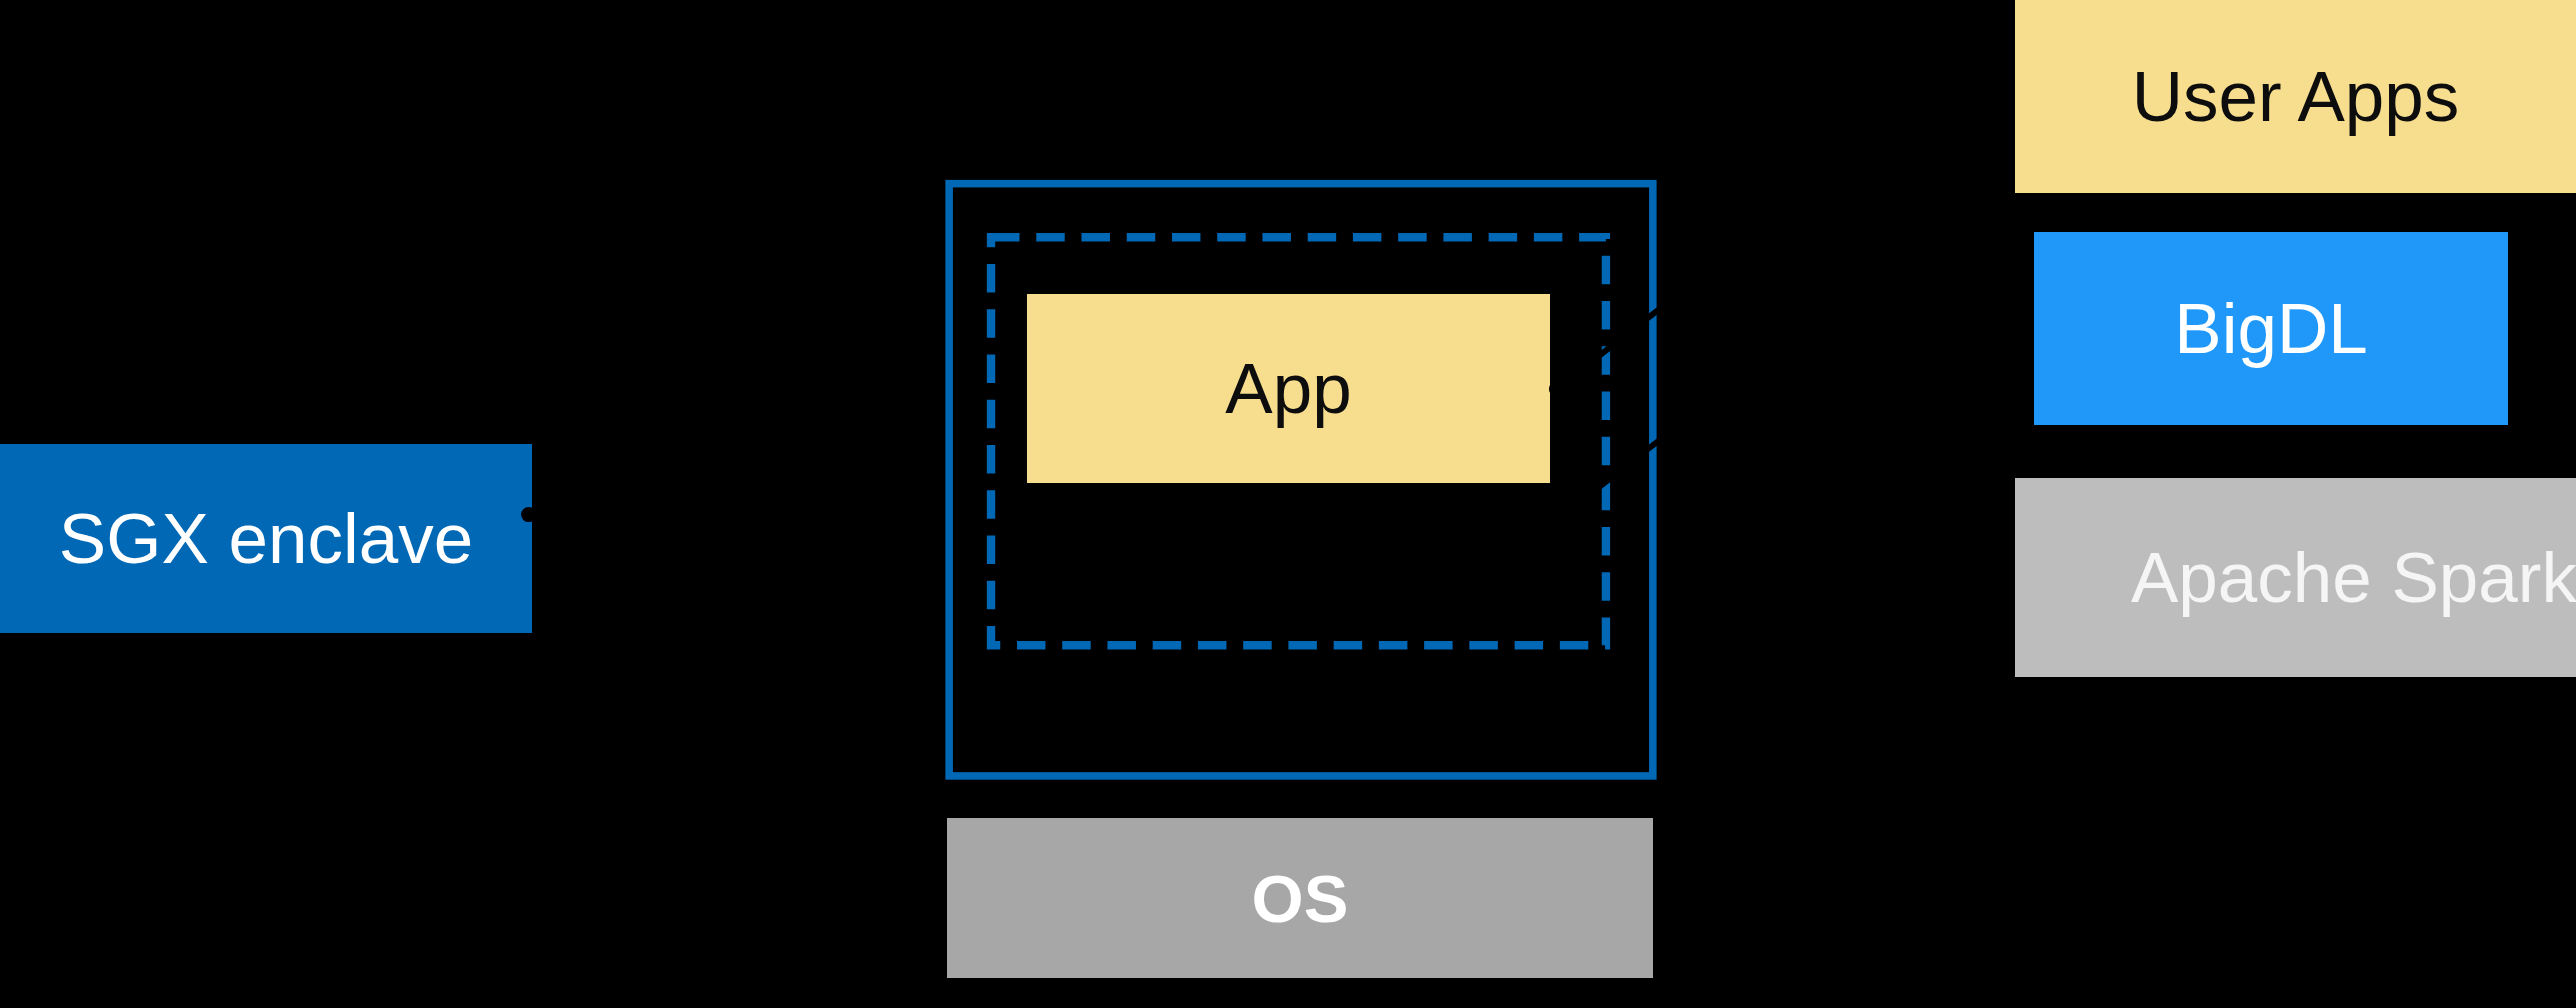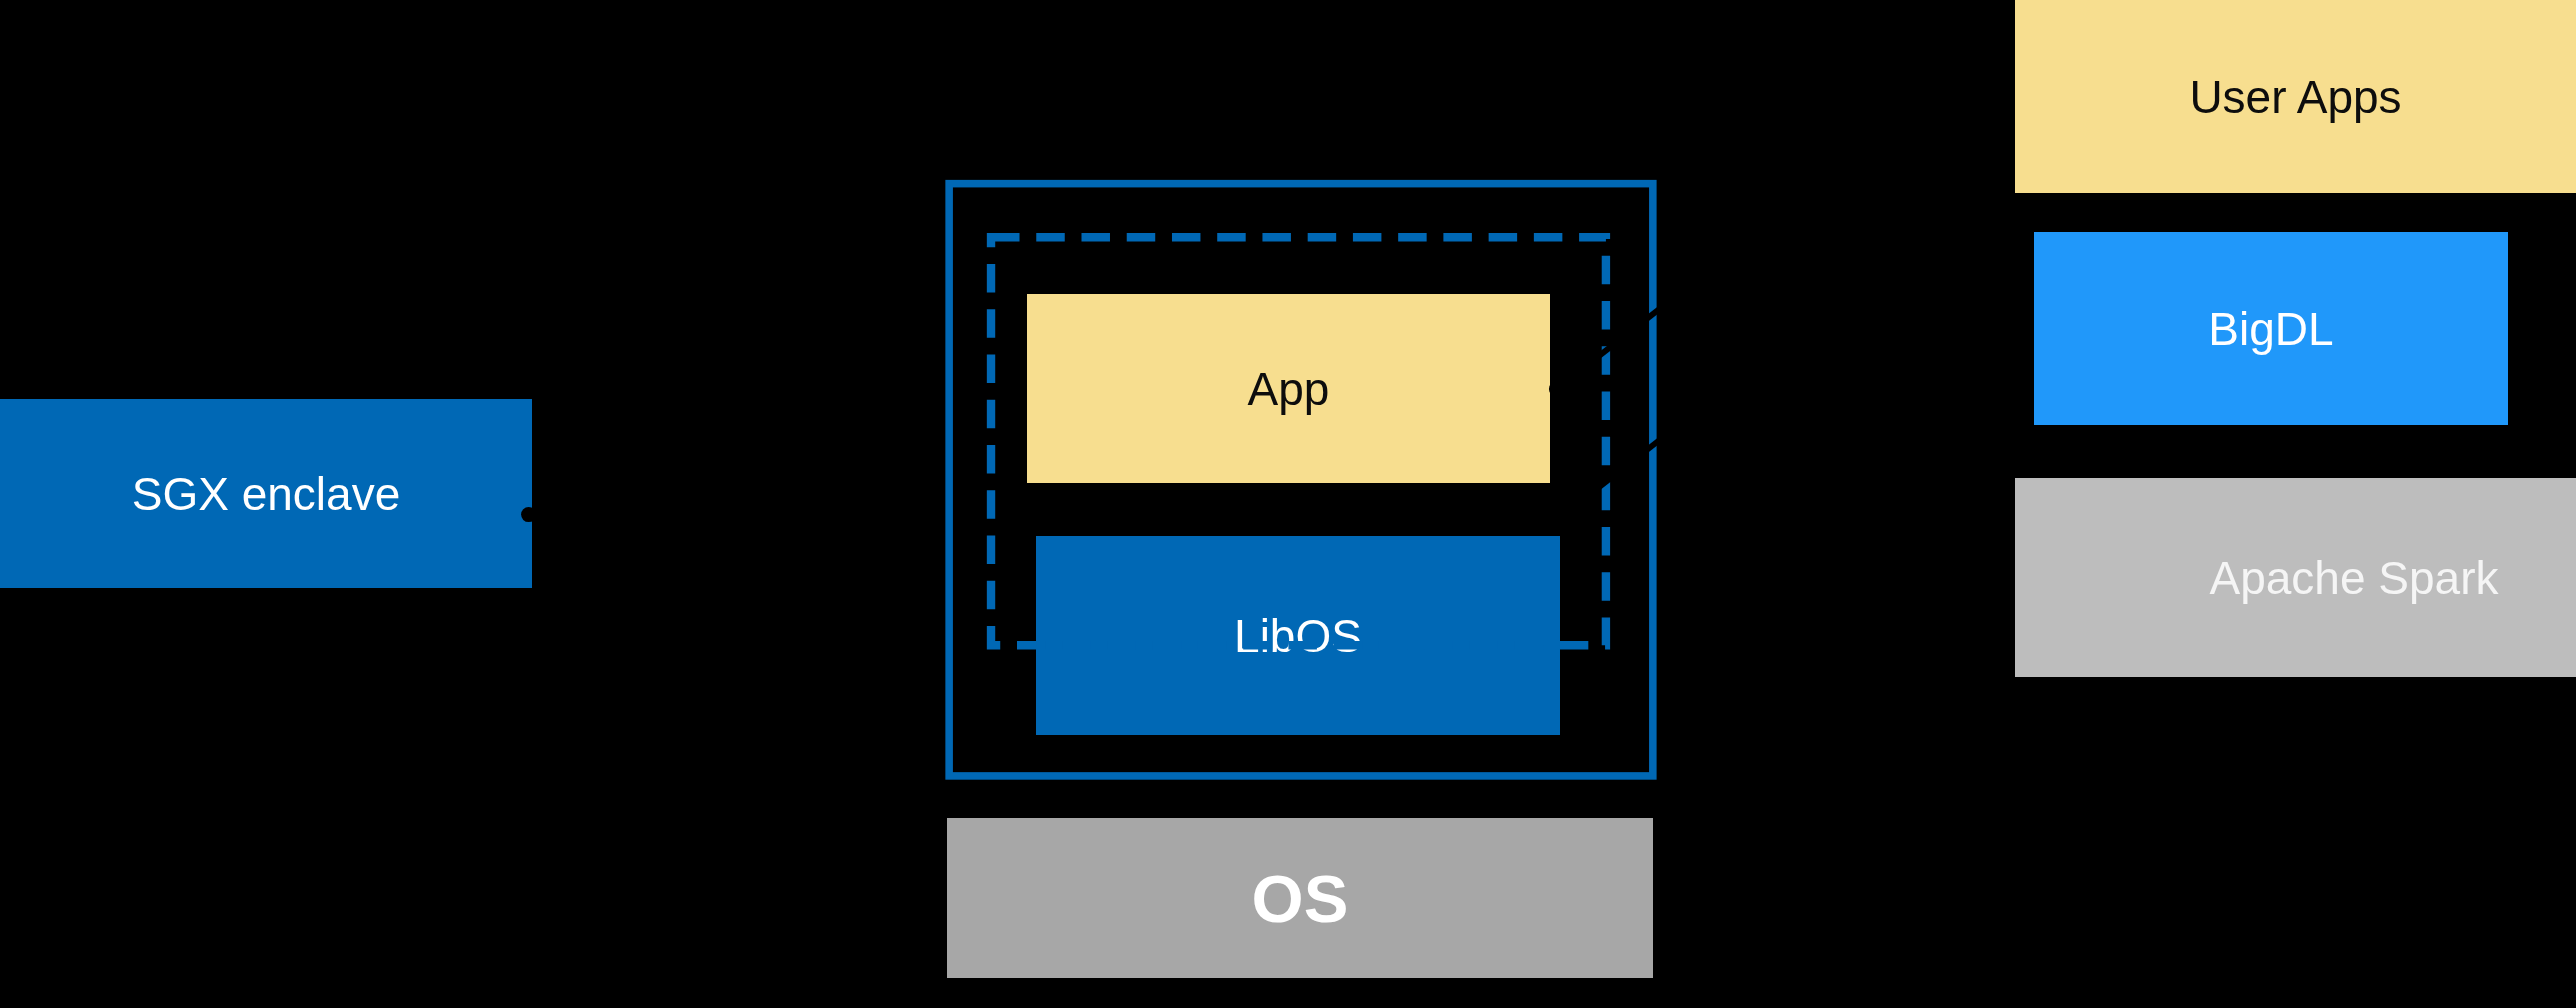--- a/index.html
+++ b/index.html
@@ -9,26 +9,26 @@
     height: 1009px;
     background: var(--canvas-bg, #000);
     overflow: hidden;
     font-family: "Liberation Sans", sans-serif;
   }
   .box {
     position: absolute;
     display: flex;
     align-items: center;
     justify-content: center;
-    font-size: 46px;
+    font-size: 71px;
     line-height: 1;
     white-space: nowrap;
   }
   .sgx-box {
-    left: 0; top: 399px; width: 532px; height: 189px;
+    left: 0; top: 444px; width: 532px; height: 189px;
     background: var(--intel-blue); color: var(--text-light);
   }
   .app-box {
     left: 1027px; top: 294px; width: 523px; height: 189px;
     background: var(--box-yellow); color: var(--text-dark);
   }
   .libos-box {
     left: 1036px; top: 536px; width: 524px; height: 199px;
     background: var(--intel-blue); color: var(--text-light);
   }
@@ -83,23 +83,20 @@
 <div class="stage">
 
   <div class="box sgx-box">
     <span>SGX enclave</span>
   </div>
 
   <div class="box app-box">
     <span>App</span>
   </div>
 
-  <div class="box libos-box">
-    <span>LibOS</span>
-  </div>
 
   <div class="box os-box">
     <span>OS</span>
   </div>
 
   <div class="box userapps-box">
     <span>User Apps</span>
   </div>
   <div class="box bigdl-box">
     <span>BigDL</span>

